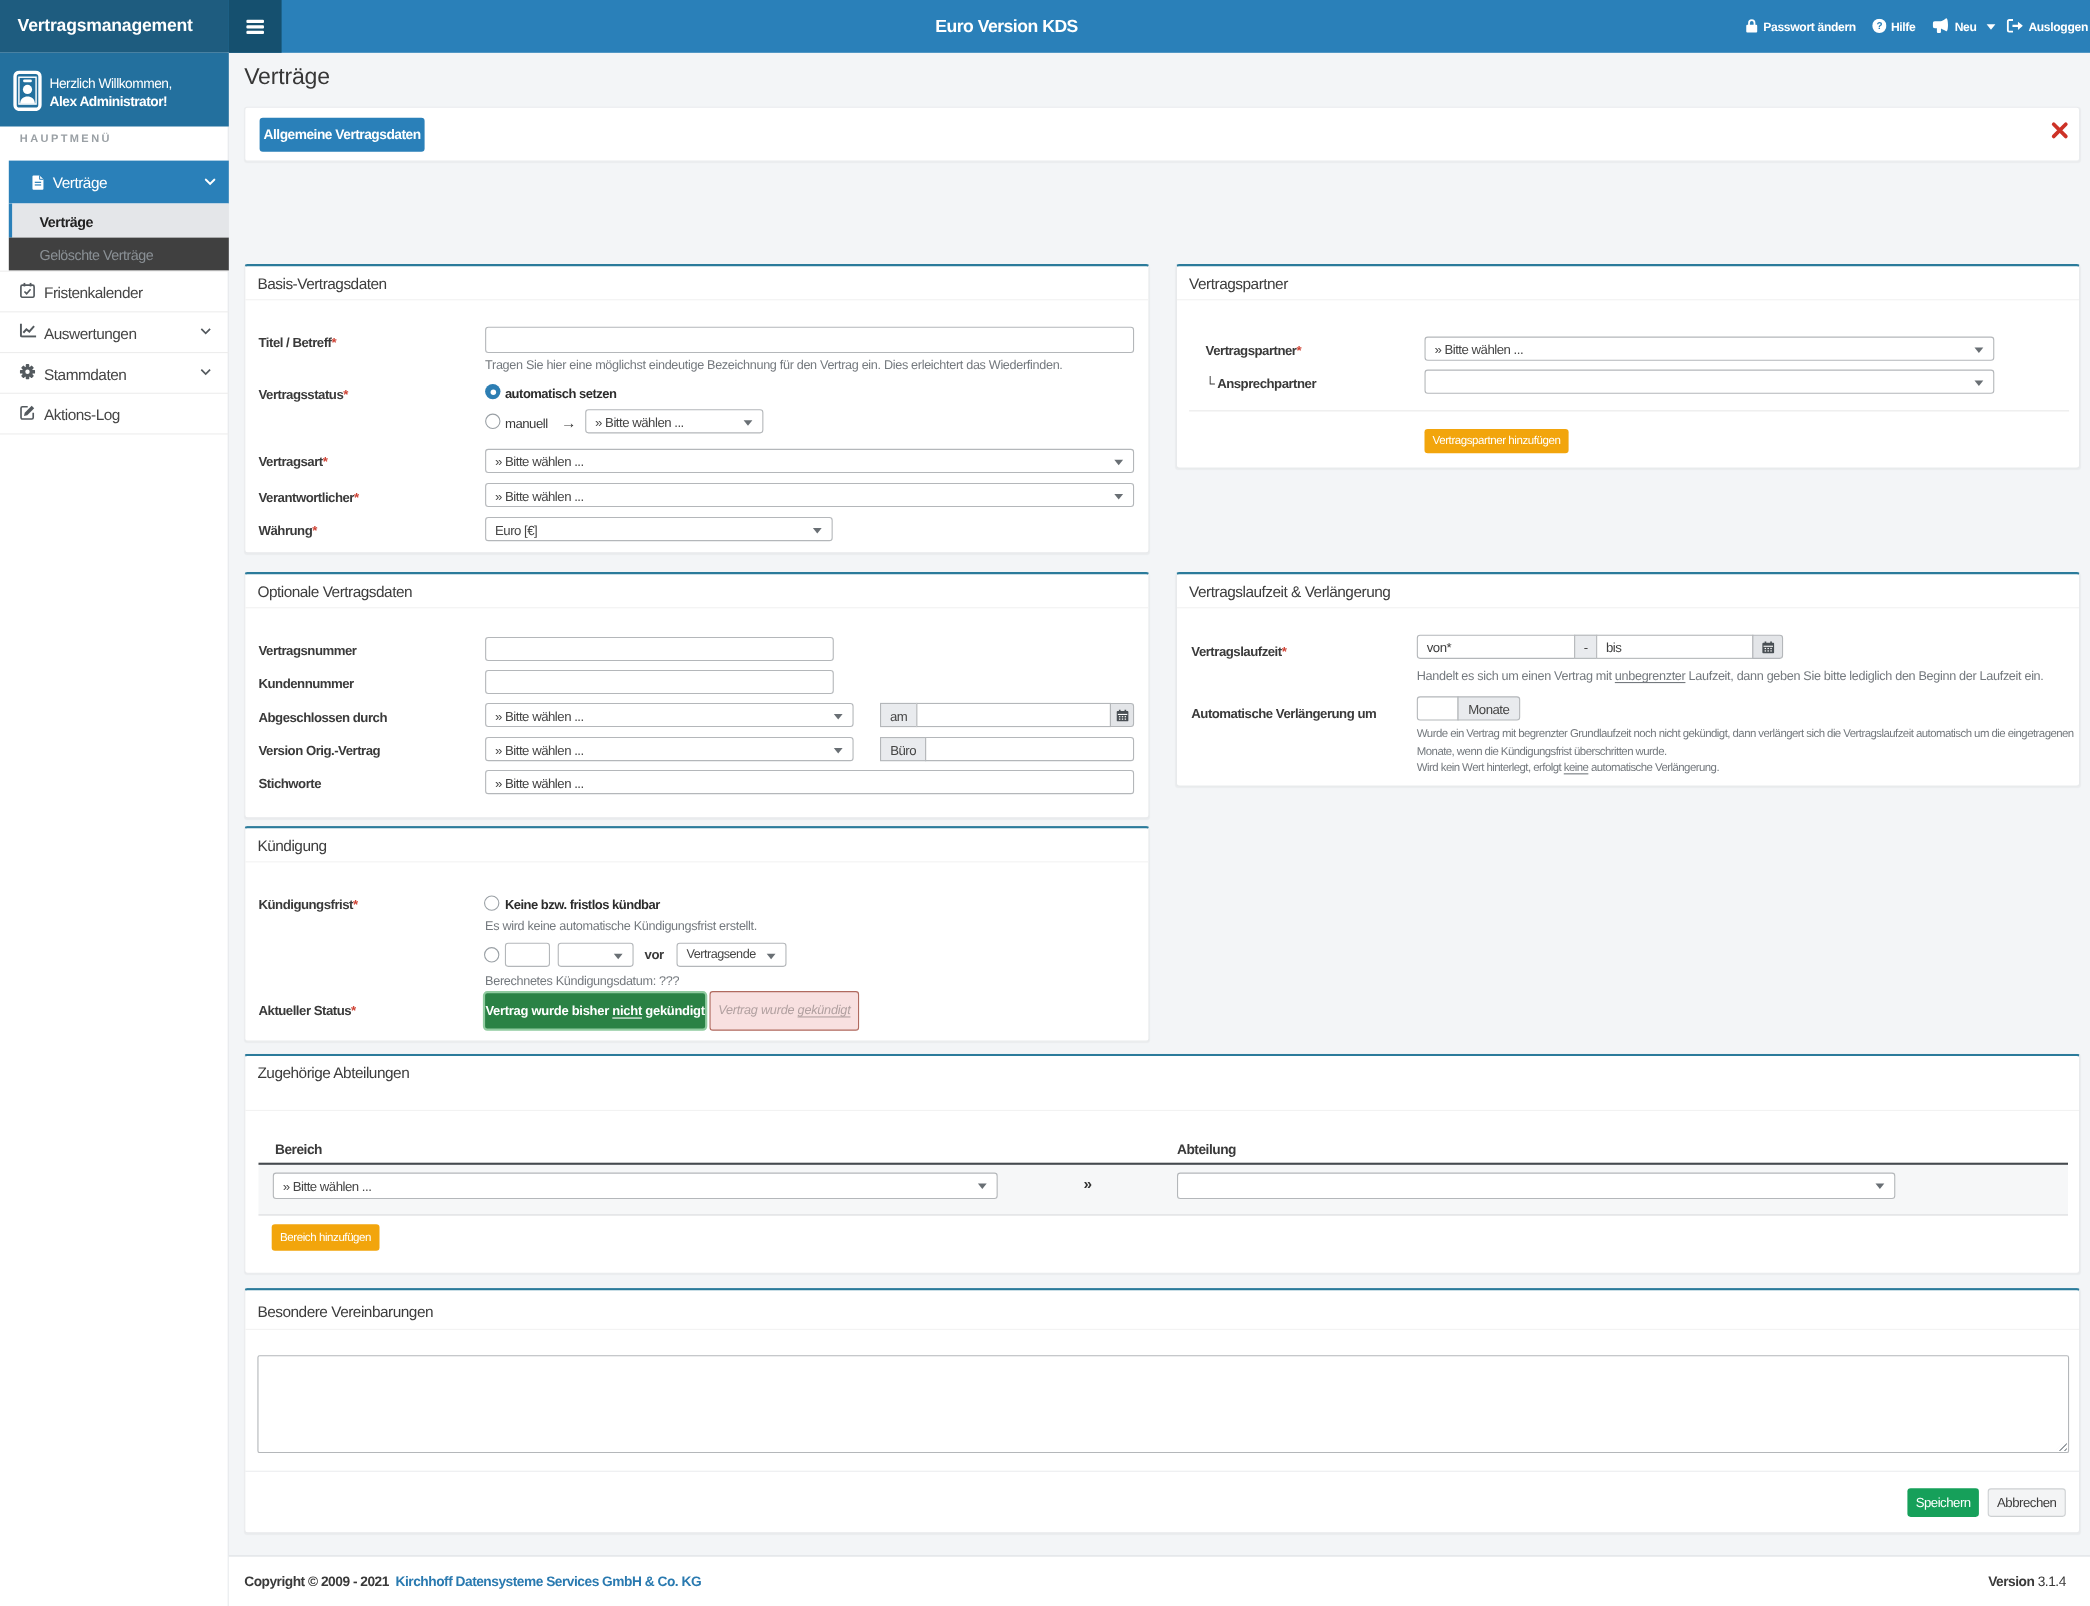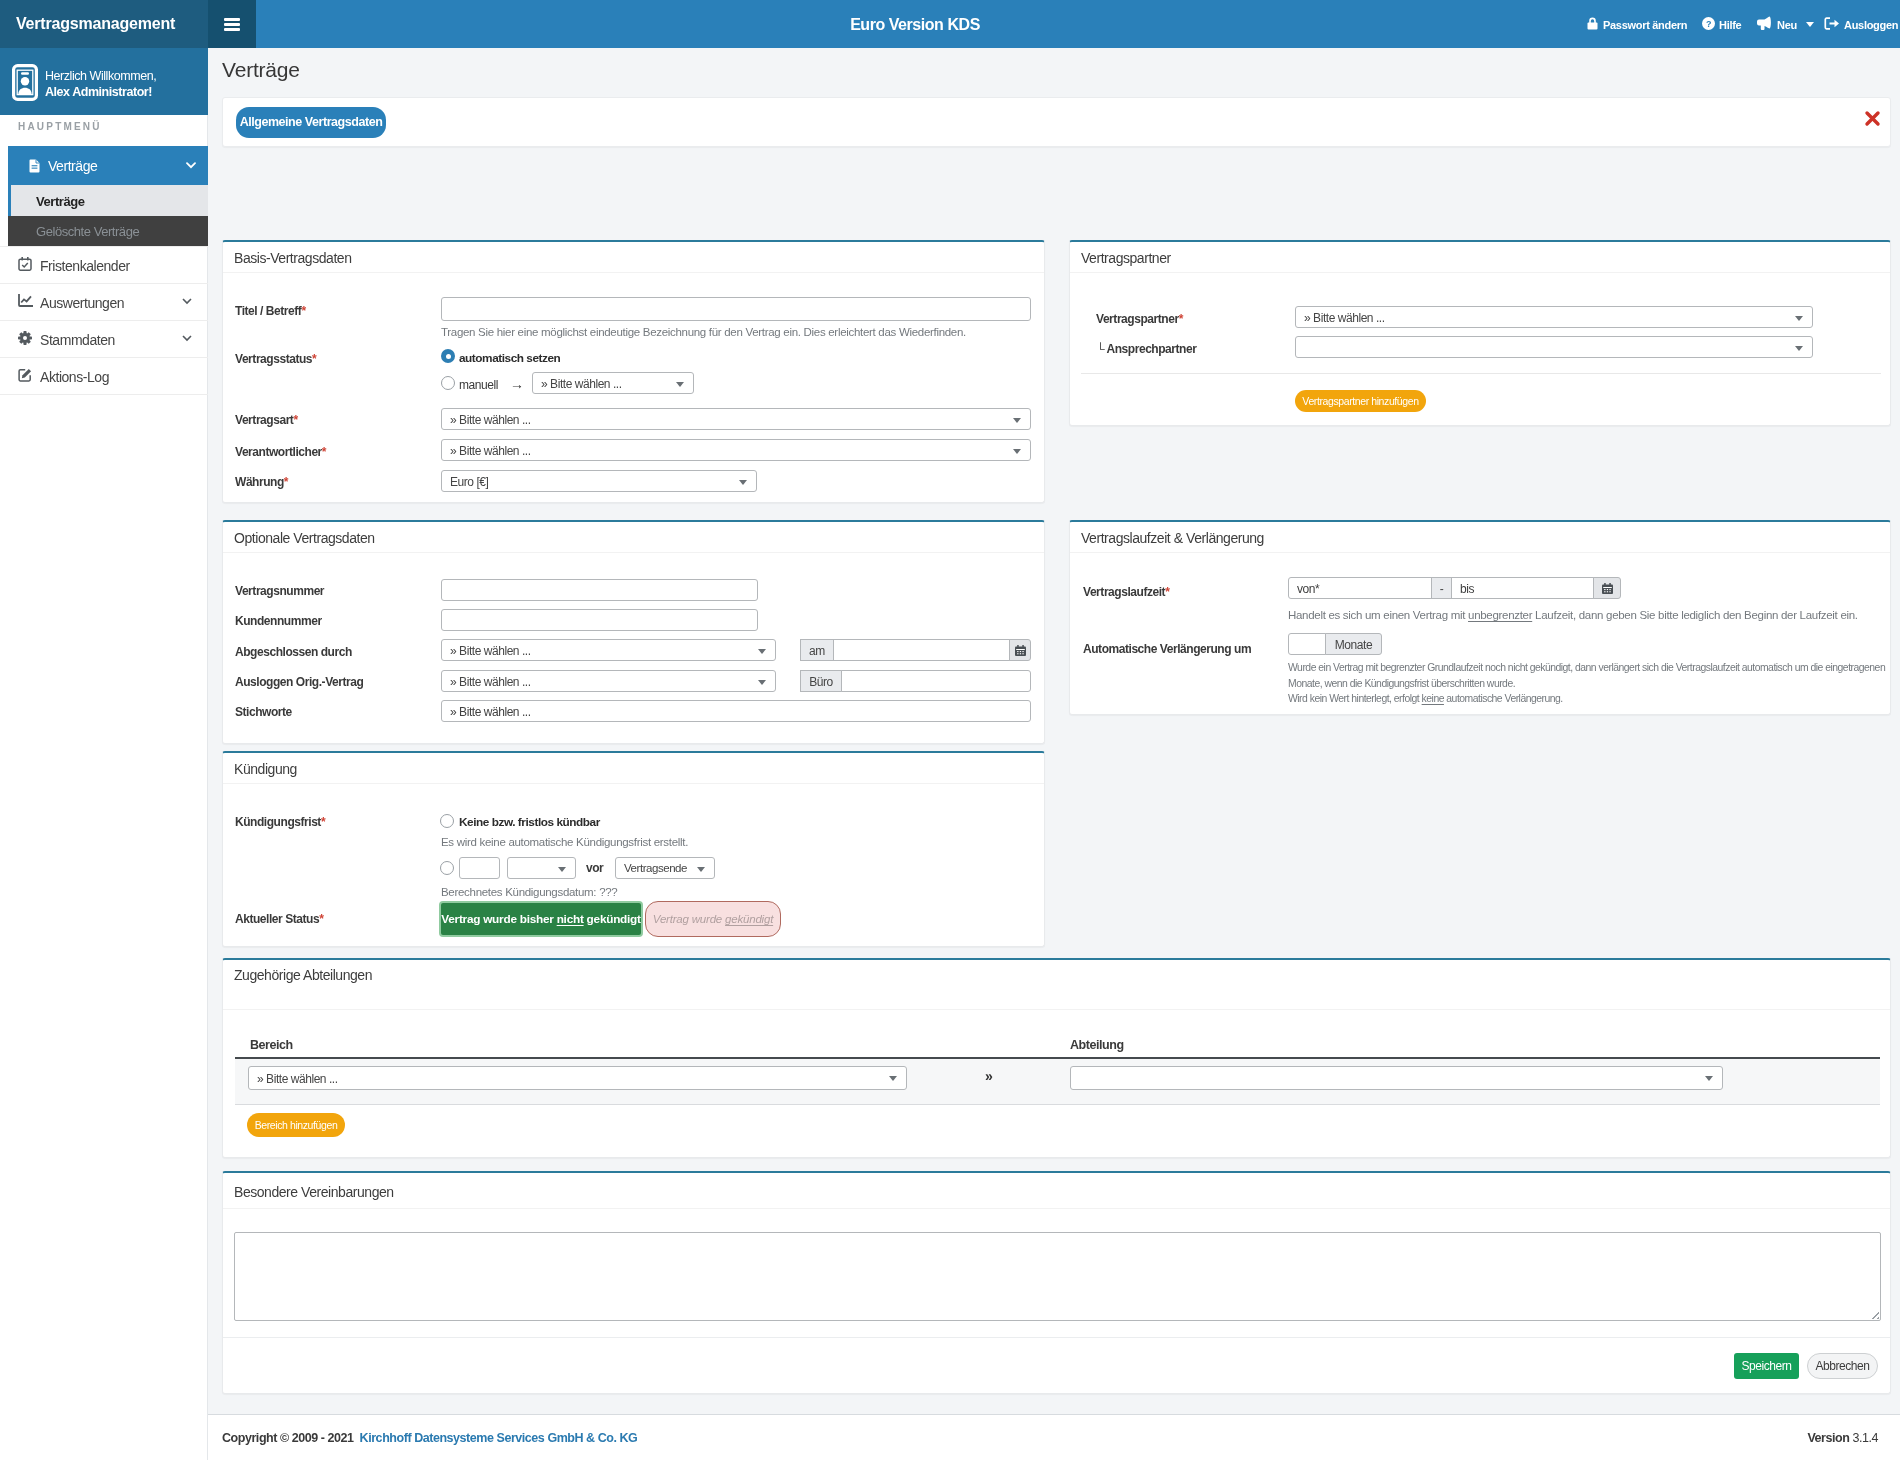--- a/index.html
+++ b/index.html
@@ -47,21 +47,21 @@
 .hint { position:absolute; font-size:11.5px; color:#74797e; white-space:nowrap; letter-spacing:-0.3px; }
 .inp,.sel { position:absolute; height:22px; background:#fff; border:1px solid #b4b7ba; border-radius:3px; font-size:12px; color:#454545; }
 .inp span,.sel span { position:absolute; left:8px; top:4px; white-space:nowrap; }
 .sel::after { content:""; position:absolute; right:9px; top:9px; border:4px solid transparent; border-top:5px solid #696f74; }
 .ph { color:#404040; }
 .addon { position:absolute; height:22px; background:#e9ebee; border:1px solid #b4b7ba; color:#454545; font-size:12px; text-align:center; }
 .addon span { position:absolute; width:100%; left:0; top:4px; }
 .radio { position:absolute; width:14px; height:14px; border-radius:50%; border:1px solid #9aa0a5; background:#fff; }
 .radio.on { border:none; background:#2d7eb3; }
 .radio.on::after { content:""; position:absolute; left:4.5px; top:4.5px; width:5px; height:5px; border-radius:50%; background:#fff; }
-.btn { position:absolute; border-radius:13px; font-size:12px; text-align:center; white-space:nowrap; }
+.btn { position:absolute; border-radius:3px; font-size:12px; text-align:center; white-space:nowrap; }
 .btn-orange { background:#f2a50c; color:#fff; font-size:11px; letter-spacing:-0.2px; }
 .btn-green { background:#28813f; color:#fff; border:1px solid #1d6f38; }
 .btn-grey { background:#f3f4f5; color:#3c3c3c; border:1px solid #cdd0d2; }
 .calbtn { position:absolute; height:22px; background:#e3e5e8; border:1px solid #b4b7ba; }
 u { text-underline-offset:1.5px; }
 </style>
 </head>
 <body>
 <div id="page">
 
@@ -271,21 +271,21 @@
           <g fill="#fff">
             <rect x="2.2" y="6" width="1.3" height="1.1"></rect>
             <rect x="4.8" y="6" width="1.3" height="1.1"></rect>
             <rect x="7.4" y="6" width="1.3" height="1.1"></rect>
             <rect x="2.2" y="8.2" width="1.3" height="1.1"></rect>
             <rect x="4.8" y="8.2" width="1.3" height="1.1"></rect>
             <rect x="7.4" y="8.2" width="1.3" height="1.1"></rect>
           </g>
         </svg>
     </div>
-    <div class="lbl" style="left:12px;top:153px">Ausloggen Orig.-Vertrag</div>
+    <div class="lbl" style="left:12px;top:153px">Version Orig.-Vertrag</div>
     <div class="sel" style="left:218px;top:148px;width:335px">
         <span>» Bitte wählen ...</span>
       </div>
     <div class="addon" style="left:577px;top:148px;width:42px">
         <span>Büro</span>
       </div>
     <div class="inp" style="left:618px;top:148px;width:190px;border-radius:0 3px 3px 0"></div>
     <div class="lbl" style="left:12px;top:183px">Stichworte</div>
     <div class="inp" style="left:218px;top:178px;width:590px">
         <span class="ph">» Bitte wählen ...</span>

